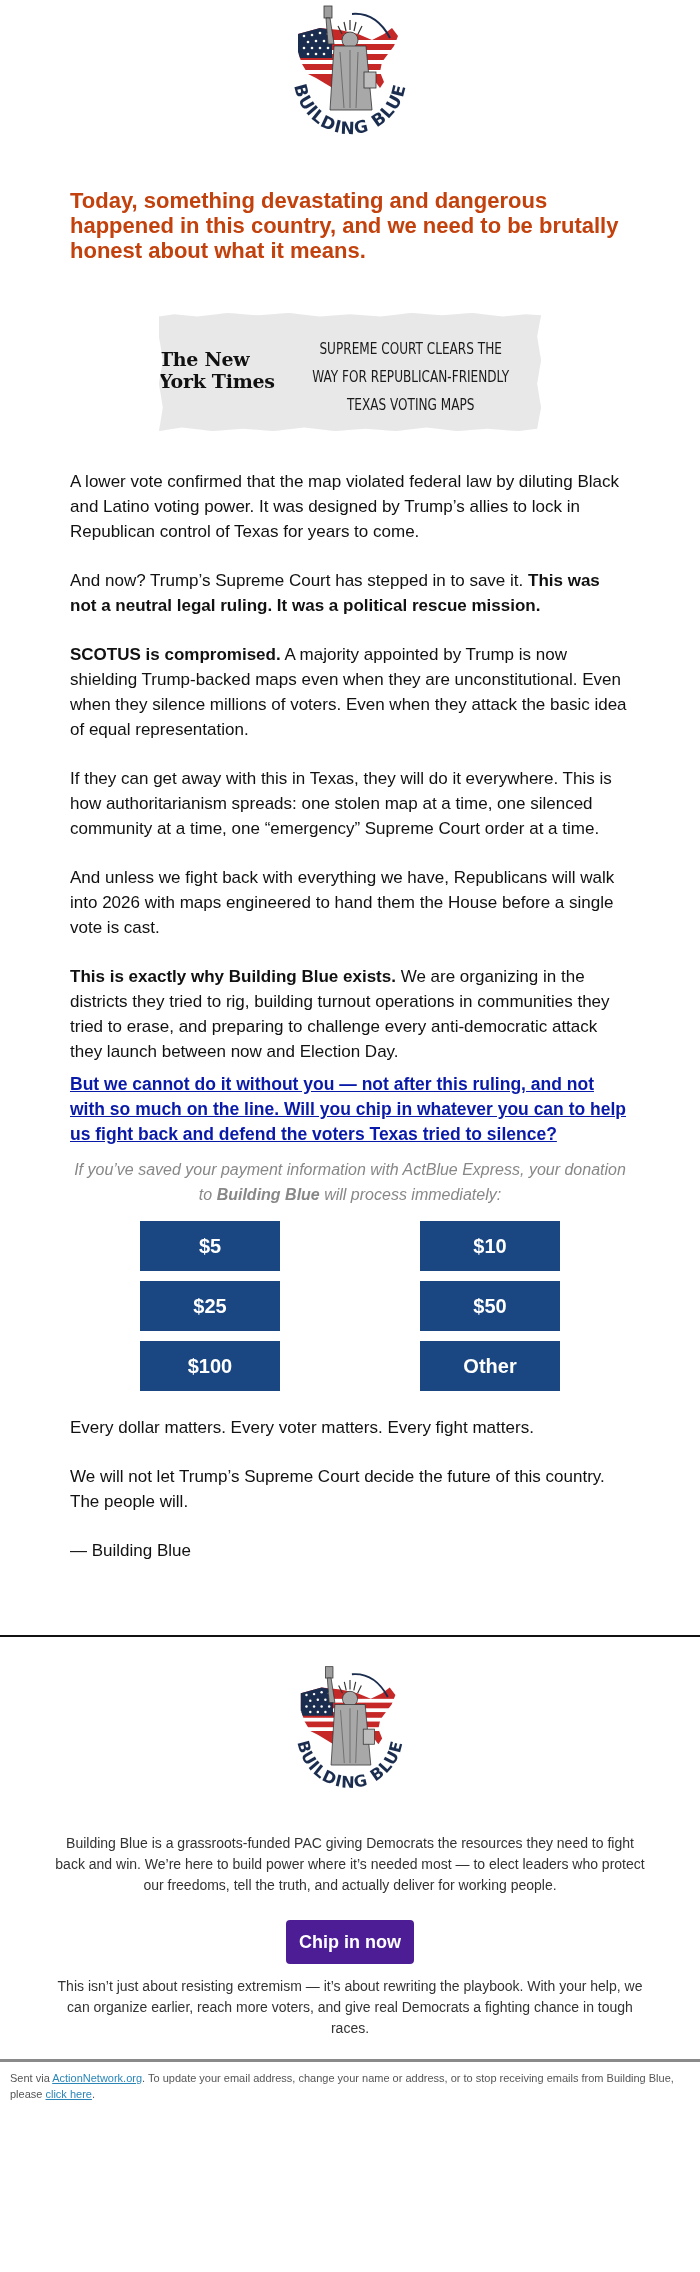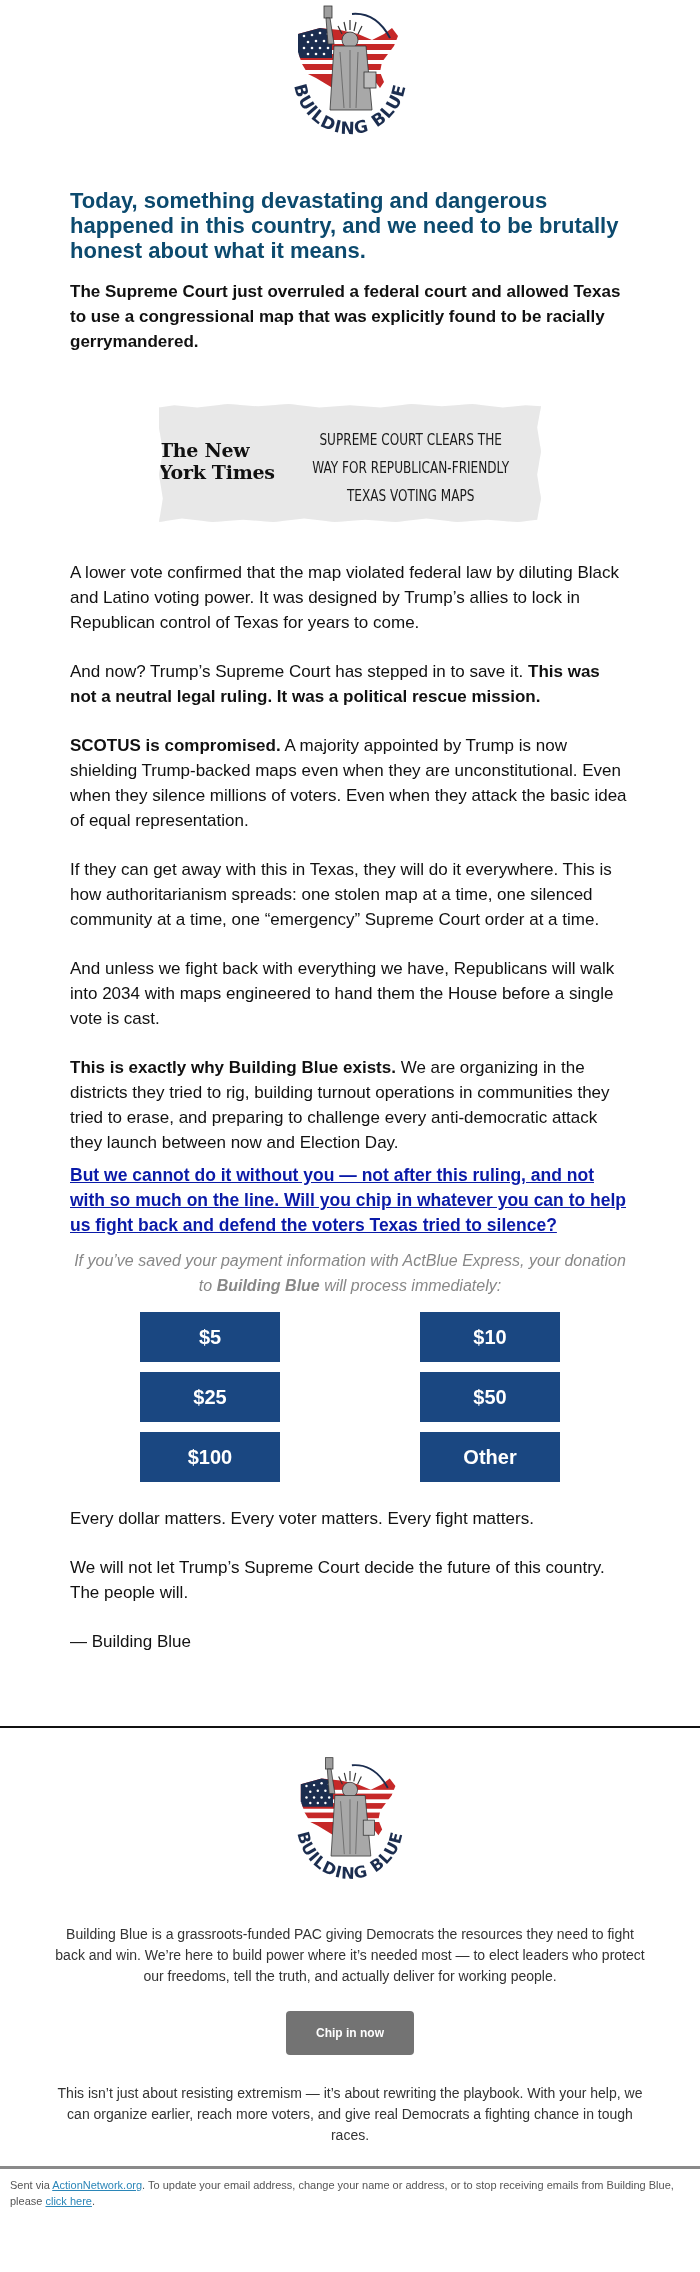--- a/index.html
+++ b/index.html
@@ -14,21 +14,21 @@
     .email { width: 700px; }
     .header-logo {
       display: flex; justify-content: center;
       padding-top: 0px;
       height: 150px;
     }
     .logo { width: 140px; height: 148px; }
     .content { padding: 0 70px; }
     h1.headline {
       font-size: 22px; font-weight: bold; line-height: 25px;
-      margin-top: 38px; color: #0c4a6e;
+      margin-top: 38px; color: #c2410c;
     }
     .subhead {
       font-size: 17px; font-weight: bold; line-height: 25px;
       margin-top: 16px; color: #111;
     }
     .news-clip {
       margin: 50px auto 0 auto;
       width: 382px; height: 118px;
       background: #e8e8e8;
       position: relative;
@@ -89,25 +89,25 @@
     .footer-logo { display: flex; justify-content: center; margin-top: 24px; }
     .footer-logo .logo { width: 140px; height: 140px; }
     .footer-text {
       font-size: 14px; line-height: 21px; color: #333333;
       text-align: center; padding: 0 52px;
     }
     .footer-about { margin-top: 32px; }
     .chip-wrap { display: flex; justify-content: center; margin-top: 24px; }
     .chip-btn {
       width: 128px; height: 44px; border-radius: 4px;
-      background: #737373; color: #fff; font-weight: bold; font-size: 12px;
+      background: #4c1d95; color: #fff; font-weight: bold; font-size: 18px;
       display: flex; align-items: center; justify-content: center;
       text-decoration: none;
     }
-    .footer-mission { margin-top: 28px; }
+    .footer-mission { margin-top: 12px; }
     .legal-divider { margin-top: 20px; height: 3px; background: #8a8a8a; width: 700px; }
     .legal {
       font-size: 11px; line-height: 16px; color: #555555;
       padding: 8px 10px 0 10px;
     }
     .legal a { color: #2b86b8; text-decoration: underline; }
   </style>
 </head>
 <body>
 
@@ -155,32 +155,31 @@
         <path id="arcPath1" d="M14 78 A56 56 0 0 0 126 78"></path>
       </defs>
       <text font-family="DejaVu Sans, sans-serif" font-weight="bold" font-size="17" fill="#1b2d4f" letter-spacing="1">
         <textPath href="#arcPath1" startOffset="50%" text-anchor="middle">BUILDING BLUE</textPath>
       </text>
     </svg>
   </div>
 
   <div class="content">
     <h1 class="headline">Today, something devastating and dangerous happened in this country, and we need to be brutally honest about what it means.</h1>
-    <p class="subhead">The Supreme Court just overruled a federal court and allowed Texas to use a congressional map that was explicitly found to be racially gerrymandered.</p>
 
     <div class="news-clip">
       <div class="nyt-masthead">The New York Times</div>
       <div class="nyt-headline">Supreme Court Clears the Way for Republican-Friendly Texas Voting Maps</div>
     </div>
 
     <p class="body first">A lower vote confirmed that the map violated federal law by diluting Black and Latino voting power. It was designed by Trump’s allies to lock in Republican control of Texas for years to come.</p>
     <p class="body"><span>And now? Trump’s Supreme Court has stepped in to save it. </span><b>This was not a neutral legal ruling. It was a political rescue mission.</b></p>
     <p class="body"><b>SCOTUS is compromised.</b><span> A majority appointed by Trump is now shielding Trump-backed maps even when they are unconstitutional. Even when they silence millions of voters. Even when they attack the basic idea of equal representation.</span></p>
     <p class="body">If they can get away with this in Texas, they will do it everywhere. This is how authoritarianism spreads: one stolen map at a time, one silenced community at a time, one “emergency” Supreme Court order at a time.</p>
-    <p class="body">And unless we fight back with everything we have, Republicans will walk into 2034 with maps engineered to hand them the House before a single vote is cast.</p>
+    <p class="body">And unless we fight back with everything we have, Republicans will walk into 2026 with maps engineered to hand them the House before a single vote is cast.</p>
     <p class="body"><b>This is exactly why Building Blue exists.</b><span> We are organizing in the districts they tried to rig, building turnout operations in communities they tried to erase, and preparing to challenge every anti-democratic attack they launch between now and Election Day.</span></p>
 
     <a class="ask-link" href="#">But we cannot do it without you — not after this ruling, and not with so much on the line. Will you chip in whatever you can to help us fight back and defend the voters Texas tried to silence?</a>
 
     <p class="actblue-note"><span>If you’ve saved your payment information with ActBlue Express, your donation to </span><b>Building Blue</b><span> will process immediately:</span></p>
 
     <div class="donate-grid">
       <a class="donate-btn" href="#">$5</a>
       <a class="donate-btn" href="#">$10</a>
       <a class="donate-btn" href="#">$25</a>

